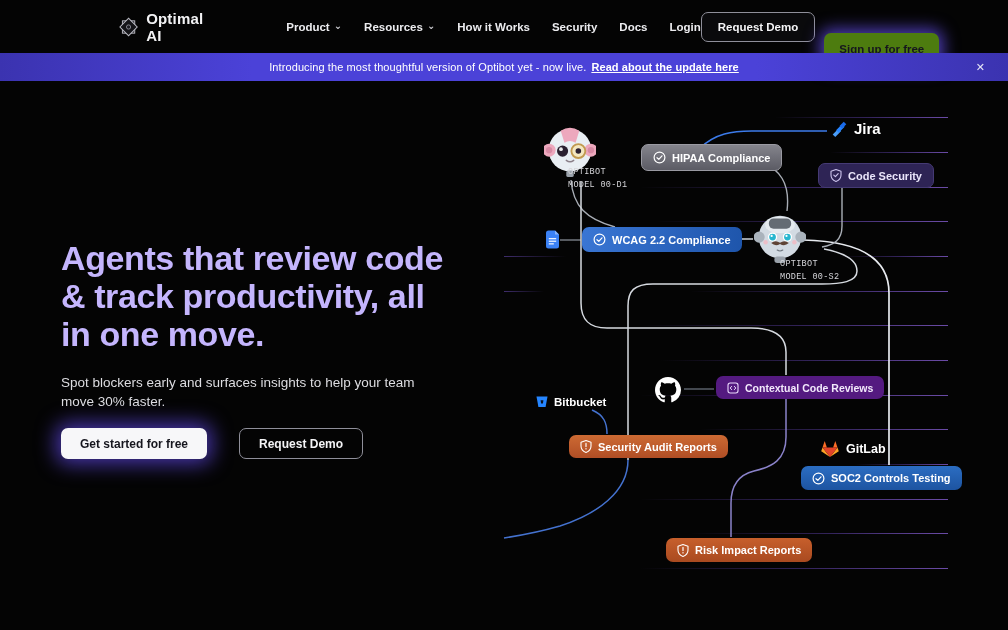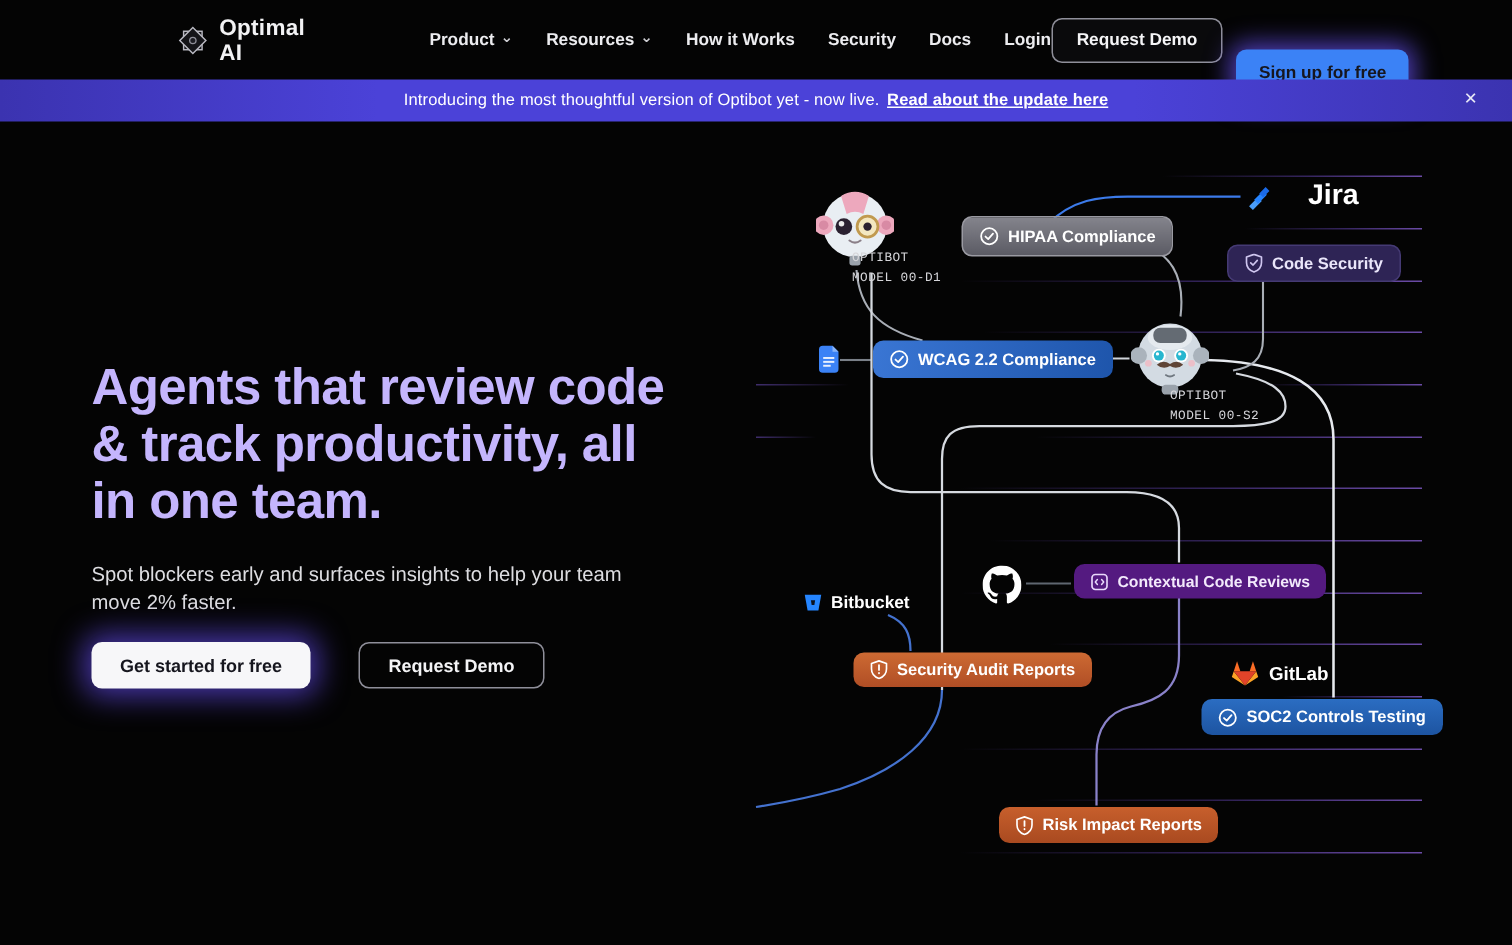--- a/index.html
+++ b/index.html
@@ -15,21 +15,21 @@
   .logo-text { color:#f2f2f4; font-size:15px; font-weight:700; letter-spacing:.2px; }
   .nav-links { display:flex; align-items:center; gap:22px; margin-left:78px; }
   .nav-link { color:#ececef; font-size:11.5px; font-weight:600; cursor:pointer;
               display:flex; align-items:center; gap:4px; white-space:nowrap; }
   .chev { font-size:10px; color:#cfcfd4; line-height:1; transform:translateY(-1px); }
   .nav-actions { margin-left:auto; display:flex; align-items:center; gap:9px; }
   .btn { border-radius:7px; font-size:11.5px; font-weight:700; cursor:pointer;
          display:inline-flex; align-items:center; justify-content:center; white-space:nowrap; }
   .btn-outline-dark { height:30px; padding:0 16px; color:#f4f4f6; background:#0a0a0c;
                       border:1px solid #8f8f9a; }
-  .btn-white { height:32px; padding:0 15px; color:#16161e; background:#3b82f6; border:none;
+  .btn-white { height:32px; padding:0 15px; color:#16161e; background:#4d7c0f; border:none;
                box-shadow:0 0 16px 4px rgba(104,82,245,.75);margin-top:44px; }
 
   
   .banner { position:absolute; top:53px; left:0; width:1008px; height:28px; z-index:30;
             background:linear-gradient(90deg,#3b33b0 0%,#4b42d8 25%,#4b42d8 75%,#3b33b0 100%);
             display:flex; align-items:center; justify-content:center; }
   .banner-text { color:#fff; font-size:11px; font-weight:500; letter-spacing:.1px; }
   .banner-link { color:#fff; text-decoration:underline; cursor:pointer; margin-left:5px; font-weight:600; }
   .banner-close { position:absolute; right:23px; top:50%; transform:translateY(-50%);
                   color:#e8e8f6; font-size:11px; cursor:pointer; line-height:1; }
@@ -126,25 +126,25 @@
   <div class="banner">
     <span class="banner-text">Introducing the most thoughtful version of Optibot yet - now live.</span>
     <a class="banner-text banner-link">Read about the update here</a>
     <span class="banner-close">✕</span>
   </div>
 
   <section class="hero">
     <h1>
       <span>Agents that review code</span>
       <span>&amp; track productivity, all</span>
-      <span>in one team.</span>
+      <span>in one move.</span>
     </h1>
     <div class="hero-sub">
       <span>Spot blockers early and surfaces insights to help your team</span>
-      <span>move 2% faster.</span>
+      <span>move 30% faster.</span>
     </div>
     <div class="hero-ctas">
       <button class="cta-primary">Get started for free</button>
       <button class="cta-secondary">Request Demo</button>
     </div>
   </section>
 
   <div class="diagram">
 
     <div class="hline" style="top:117px;left:775px;width:173px;"></div>
@@ -221,21 +221,21 @@
       <div>OPTIBOT</div>
       <div>MODEL 00-S2</div>
     </div>
 
     <div class="intlogo" style="left:831px;top:120px;">
       <svg width="17" height="17" viewBox="0 0 20 20">
         <path d="M2,17 L9,10 L12,13 L5,20 Z" fill="#4a9df8"></path>
         <path d="M6,12 L13,5 L16,8 L9,15 Z" fill="#2684ff"></path>
         <path d="M10,7 L15,2 L18,5 L13,10 Z" fill="#1a6ae8"></path>
       </svg>
-      <span class="name" style="font-size:19px;margin-left:18px;">Jira</span>
+      <span class="name" style="font-size:15px;">Jira</span>
     </div>
 
     <div class="intlogo" style="left:536px;top:396px;">
       <svg width="12" height="12" viewBox="0 0 12 12">
         <path d="M0.5,0.5 L11.5,0.5 L9.6,11 L2.4,11 Z" fill="#2585ff"></path>
         <path d="M4.6,4.2 L7.4,4.2 L6.9,7.4 L5.1,7.4 Z" fill="#0b1220"></path>
       </svg>
       <span class="name" style="font-size:11.5px;">Bitbucket</span>
     </div>
 

